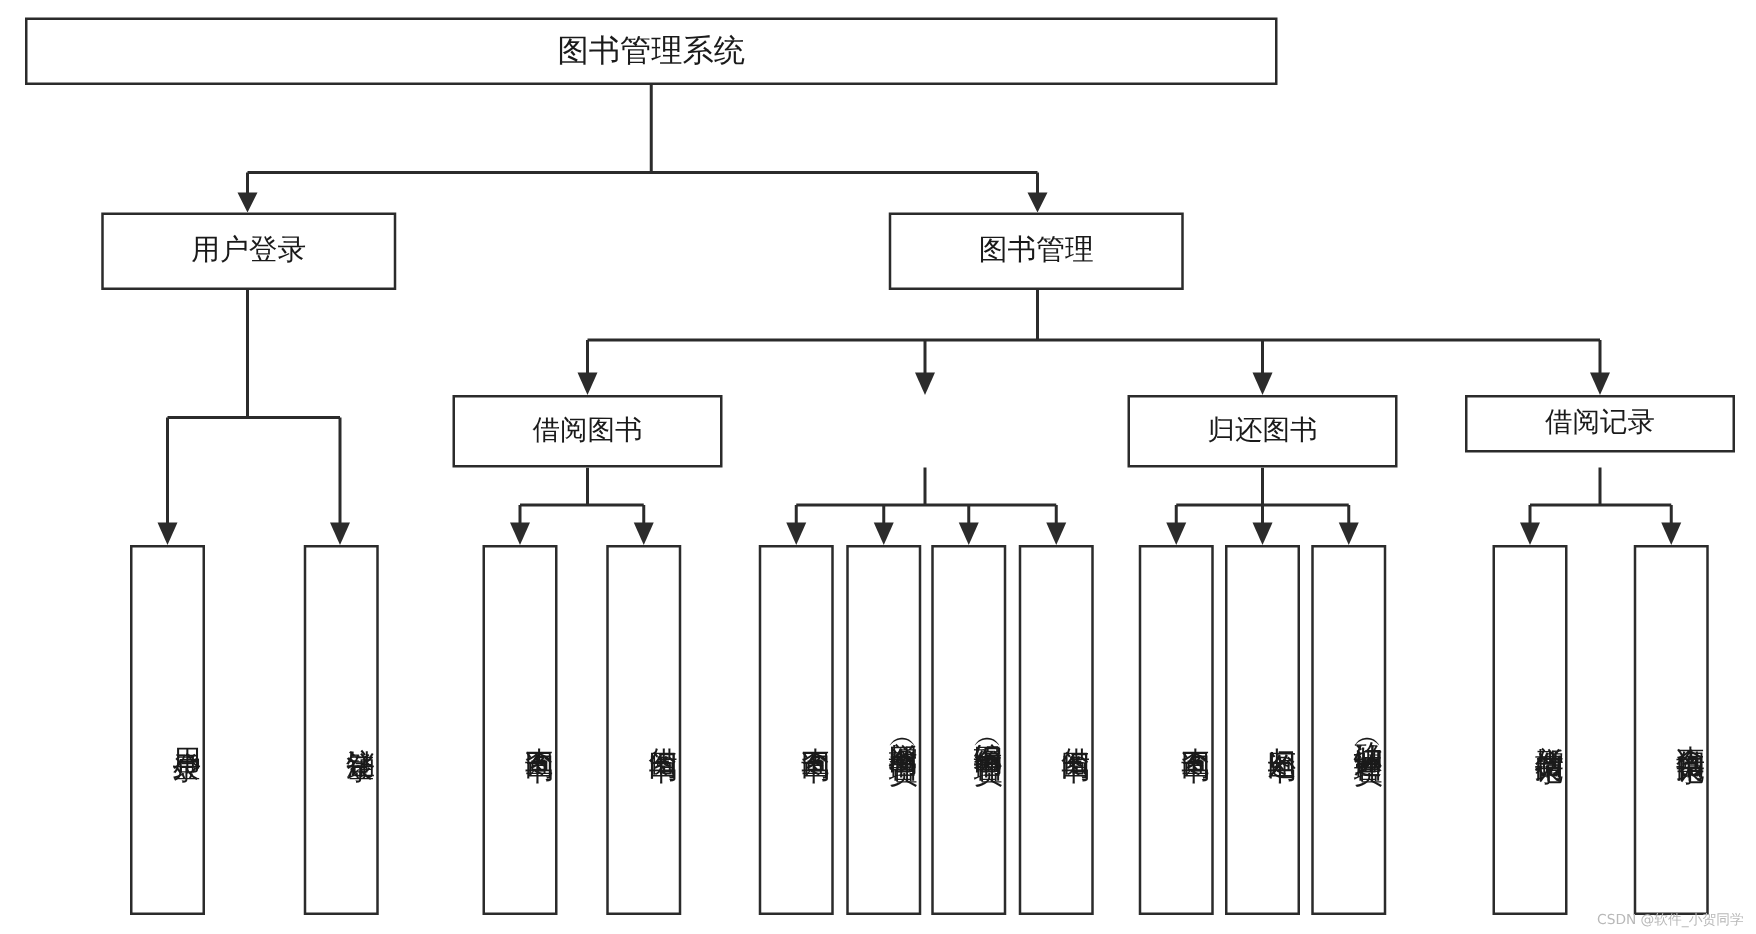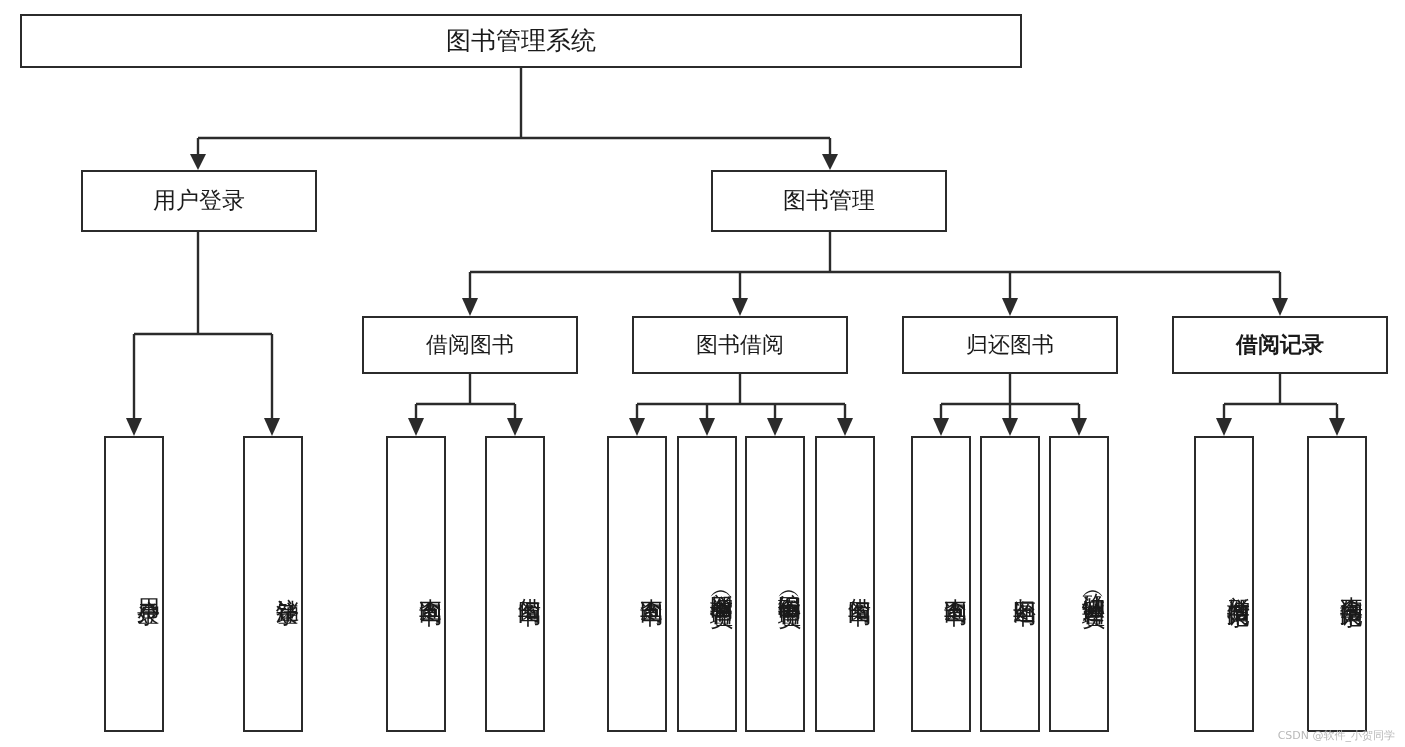--- a/index.html
+++ b/index.html
@@ -150,27 +150,24 @@
   <div class="node horiz lvl2" style="left:81px; top:170px; width:236px; height:62px;">
     <span class="label">用户登录</span>
   </div>
   <div class="node horiz lvl2" style="left:711px; top:170px; width:236px; height:62px;">
     <span class="label">图书管理</span>
   </div>
 
   <div class="node horiz lvl3" style="left:362px; top:316px; width:216px; height:58px;">
     <span class="label">借阅图书</span>
   </div>
-  <div class="node horiz lvl3" style="left:632px; top:316px; width:216px; height:58px;">
-    <span class="label">图书借阅</span>
-  </div>
   <div class="node horiz lvl3" style="left:902px; top:316px; width:216px; height:58px;">
     <span class="label">归还图书</span>
   </div>
-  <div class="node horiz lvl3" style="left:1172px; top:316px; width:216px; height:58px;font-weight:bold;">
+  <div class="node horiz lvl3" style="left:1172px; top:316px; width:216px; height:46px;">
     <span class="label">借阅记录</span>
   </div>
 
   <div class="node vert leaf" style="left:104px; top:436px; width:60px; height:296px;">
     <span class="label">用户登录</span>
   </div>
   <div class="node vert leaf" style="left:243px; top:436px; width:60px; height:296px;">
     <span class="label">注销登录</span>
   </div>
 

